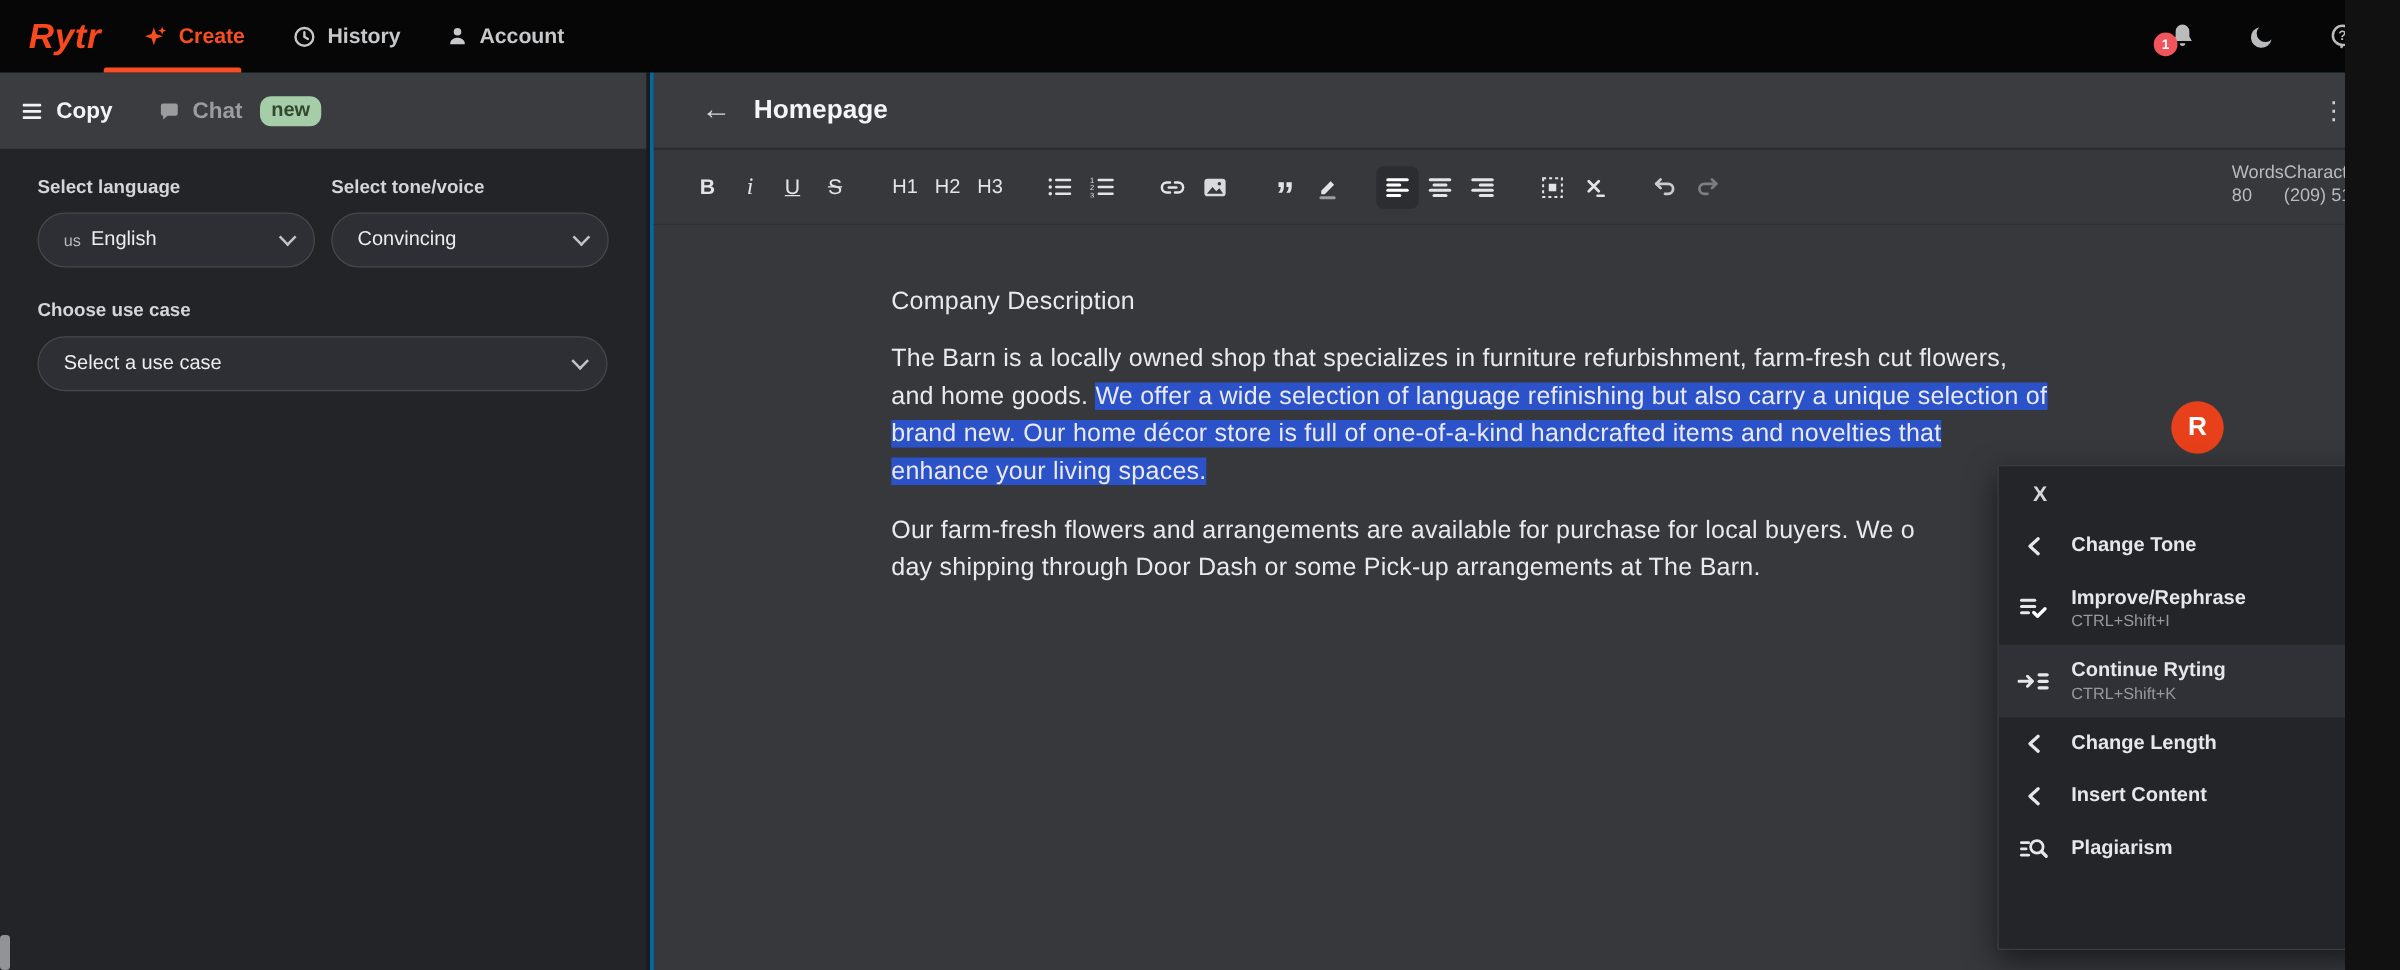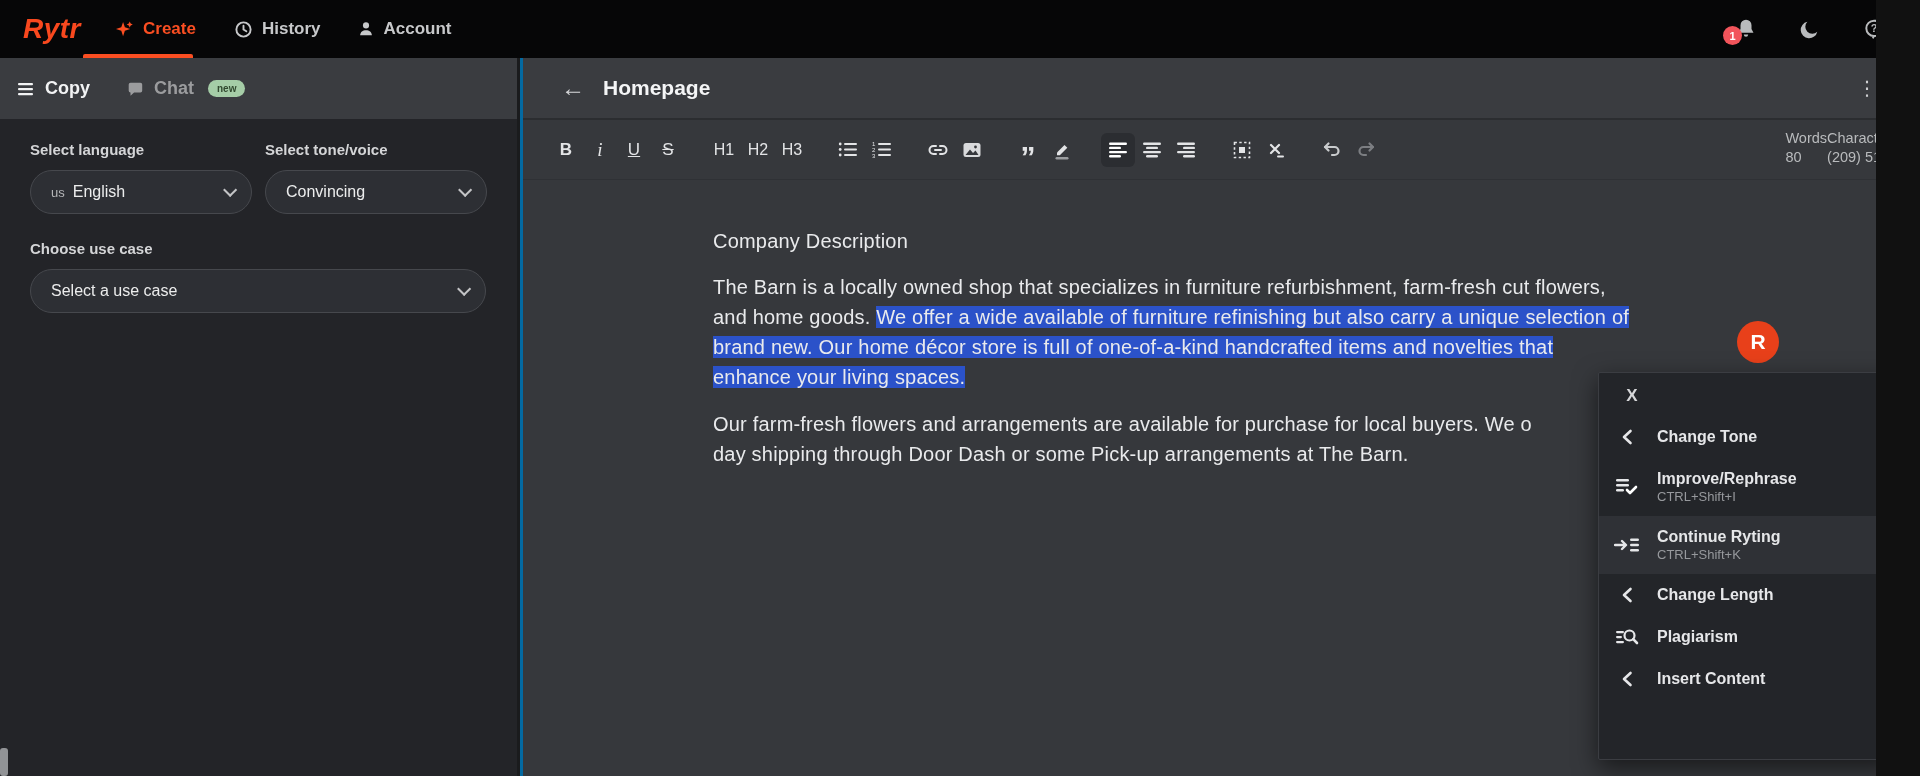--- a/index.html
+++ b/index.html
@@ -17,21 +17,21 @@
   .nav-right { margin-left:auto; display:flex; align-items:center; gap:42px; padding-right:35px; }
   .nav-icon { position:relative; width:22px; height:22px; display:flex; align-items:center; justify-content:center; cursor:pointer; }
   .badge { position:absolute; left:-12px; top:8px; min-width:19px; height:19px; background:#f2545b; border-radius:50%; color:#fff; font-size:11px; font-weight:700; display:flex; align-items:center; justify-content:center; }
 
   
   .sidebar { position:absolute; top:58px; left:0; width:520px; height:718px; background:#232428; border-right:3px solid #1a1b1d; z-index:5; }
   .side-header { height:61px; background:#3a3c40; display:flex; align-items:center; padding-left:18px; }
   .side-tab { display:flex; align-items:center; gap:10px; font-size:18px; font-weight:700; cursor:pointer; }
   .side-tab.copy { color:#f2f3f4; }
   .side-tab.chat { color:#9b9c9e; margin-left:36px; }
-  .new-badge { background:#a5cda7; color:#31492f; font-size:10px; font-weight:700; border-radius:9px; padding:3px 9px; margin-left:4px; }
+  .new-badge { background:#a5cda7; color:#31492f; font-size:16px; font-weight:700; border-radius:9px; padding:3px 9px; margin-left:4px; }
   .side-body { padding:22px 30px 16px 30px; }
   .sel-grid { display:grid; grid-template-columns:222px 222px; column-gap:13px; }
   .sel-label { font-size:15px; font-weight:700; color:#d4d5d7; margin-bottom:12px; }
   .pill { height:44px; background:#2d2f34; border:1px solid #46484d; border-radius:22px; display:flex; align-items:center; padding:0 18px 0 20px; cursor:pointer; color:#eceded; font-size:16px; }
   .pill .chev { margin-left:auto; }
   .pill-prefix { font-size:13px; color:#b5b6b8; margin-right:8px; }
   .chev { width:10px; height:10px; border-right:2px solid #c3c4c6; border-bottom:2px solid #c3c4c6; transform:rotate(45deg) translateY(-3px); flex-shrink:0; }
   .usecase-label { margin-top:26px; }
   .pill.full { width:456px; }
 
@@ -304,21 +304,21 @@
           <div>Characters</div>
           <div>(209) 517</div>
         </div>
       </div>
     </div>
 
     <div class="doc">
       <div class="doc-line doc-heading">Company Description</div>
       <div>
         <div class="doc-line"><span>The Barn is a locally owned shop that specializes in furniture refurbishment, farm-fresh cut flowers,</span><span class="hl"></span></div>
-        <div class="doc-line"><span>and home goods. </span><span class="hl">We offer a wide available of furniture refinishing but also carry a unique selection of</span></div>
+        <div class="doc-line"><span>and home goods. </span><span class="hl">We offer a wide selection of language refinishing but also carry a unique selection of</span></div>
         <div class="doc-line"><span></span><span class="hl">brand new. Our home décor store is full of one-of-a-kind handcrafted items and novelties that</span></div>
         <div class="doc-line"><span></span><span class="hl">enhance your living spaces.</span></div>
       </div>
       <div class="p2">
         <div class="doc-line">Our farm-fresh flowers and arrangements are available for purchase for local buyers. We o</div>
         <div class="doc-line">day shipping through Door Dash or some Pick-up arrangements at The Barn.</div>
       </div>
     </div>
   </div>
 
@@ -368,43 +368,43 @@
         </div>
       </div>
       <div class="ctx-item">
         <span class="ctx-icon">
           <svg width="12" height="16" viewBox="0 0 12 16">
               <path d="M9.5 2 L3 8 l6.5 6" fill="none" stroke="#e6e7e9" stroke-width="2.6" stroke-linecap="round" stroke-linejoin="round"></path>
             </svg>
         </span>
         <div>
             <div class="ctx-title">Change Length</div>
+          </div>
+      </div>
+      <div class="ctx-item">
+        <span class="ctx-icon">
+          <svg width="12" height="16" viewBox="0 0 12 16">
+              <path d="M9.5 2 L3 8 l6.5 6" fill="none" stroke="#e6e7e9" stroke-width="2.6" stroke-linecap="round" stroke-linejoin="round"></path>
+            </svg>
+        </span>
+        <div>
+            <div class="ctx-title">Insert Content</div>
           </div>
       </div>
       <div class="ctx-item">
         <span class="ctx-icon">
           <svg width="24" height="20" viewBox="0 0 24 20">
               <rect x="1" y="4" width="8" height="2.2" rx="1.1" fill="#e6e7e9"></rect>
               <rect x="1" y="9" width="6" height="2.2" rx="1.1" fill="#e6e7e9"></rect>
               <rect x="1" y="14" width="8" height="2.2" rx="1.1" fill="#e6e7e9"></rect>
               <circle cx="14.5" cy="8.5" r="5" fill="none" stroke="#e6e7e9" stroke-width="2.2"></circle>
               <path d="M18.2 12.2 L22 16" stroke="#e6e7e9" stroke-width="2.6" stroke-linecap="round"></path>
             </svg>
         </span>
         <div>
             <div class="ctx-title">Plagiarism</div>
           </div>
       </div>
-      <div class="ctx-item">
-        <span class="ctx-icon">
-          <svg width="12" height="16" viewBox="0 0 12 16">
-              <path d="M9.5 2 L3 8 l6.5 6" fill="none" stroke="#e6e7e9" stroke-width="2.6" stroke-linecap="round" stroke-linejoin="round"></path>
-            </svg>
-        </span>
-        <div>
-            <div class="ctx-title">Insert Content</div>
-          </div>
-      </div>
     </div>
   </div>
 
   <div class="scroll-thumb"></div>
 </div>
 
 </body></html>

